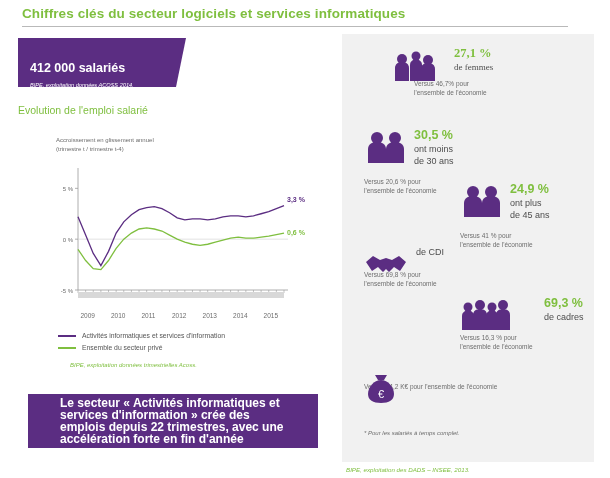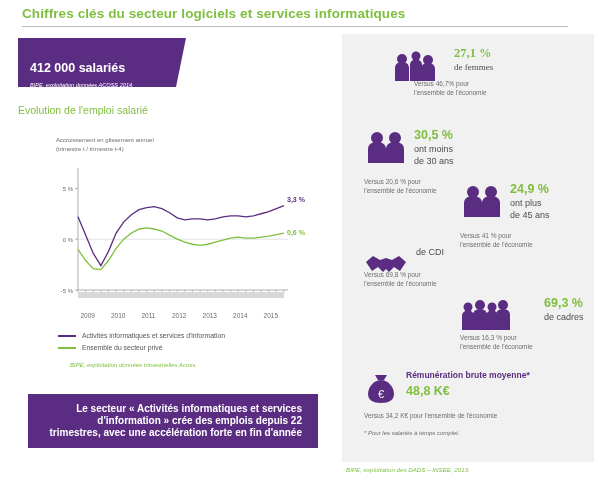--- a/index.html
+++ b/index.html
@@ -87,21 +87,21 @@
   }
 
   .bottom-box {
     position:absolute; left:28px; top:394px;
     width:290px; height:54px;
     background:#5b2d82; color:#fff;
     display:flex; align-items:center; justify-content:center;
     padding:0 16px;
   }
   .bottom-box p {
-    margin:0; font-size:10px; font-weight:bold; line-height:12px; text-align:right;
+    margin:16px; font-size:12px; font-weight:bold; line-height:12px; text-align:left;
   }
 
   
   .right-panel {
     position:absolute; left:342px; top:34px;
     width:252px; height:428px;
     background:#f1f1f1;
   }
   .stat { position:absolute; }
   .stat .icon { position:absolute; left:0; top:0; }
@@ -331,24 +331,20 @@
     <div class="stat" style="left:22px; top:336px; width:224px;">
       <div class="icon" style="left:0; top:2px;">
         <svg width="34" height="34" viewBox="0 0 34 34">
           <g fill="#5b2d82">
             <path d="M11 3h12l-3 5h-6z"></path>
             <path d="M17 8c7 0 13 7 13 14 0 6-5 9-13 9S4 28 4 22C4 15 10 8 17 8z"></path>
           </g>
           <text x="17" y="26" font-family="'Liberation Sans', sans-serif" font-size="11" fill="#ffffff" text-anchor="middle">€</text>
         </svg>
       </div>
-      <div style="margin-left:42px;">
-        <div class="purple-label">Rémunération brute moyenne*</div>
-        <div class="value" style="margin-top:3px;">48,8 K€</div>
-      </div>
       <div class="versus" style="margin-left:0; margin-top:12px;">Versus 34,2 K€ pour l'ensemble de l'économie</div>
     </div>
 
     <div class="footnote" style="left:22px; top:396px;">* Pour les salariés à temps complet.</div>
   </div>
 
   <div class="panel-source">BIPE, exploitation des DADS – INSEE, 2013.</div>
 
 </div>
 

